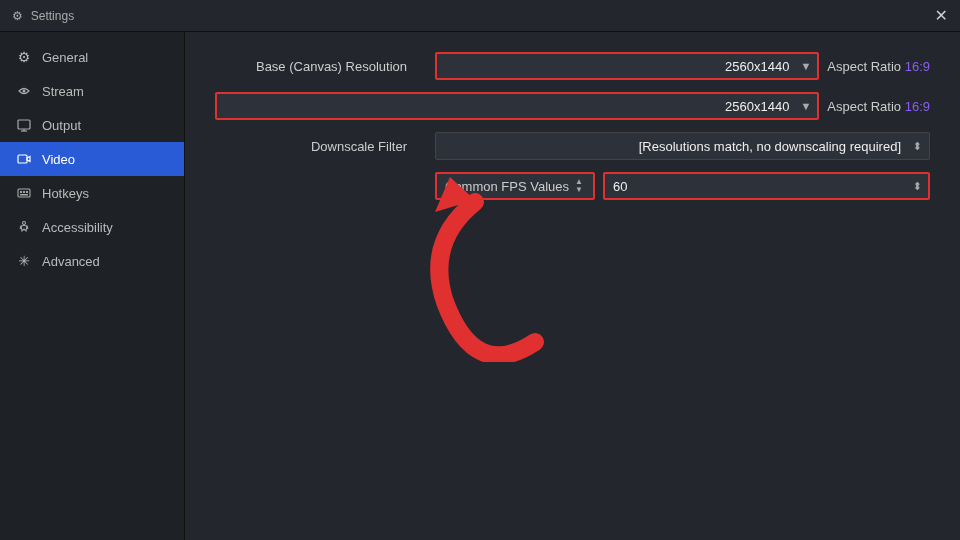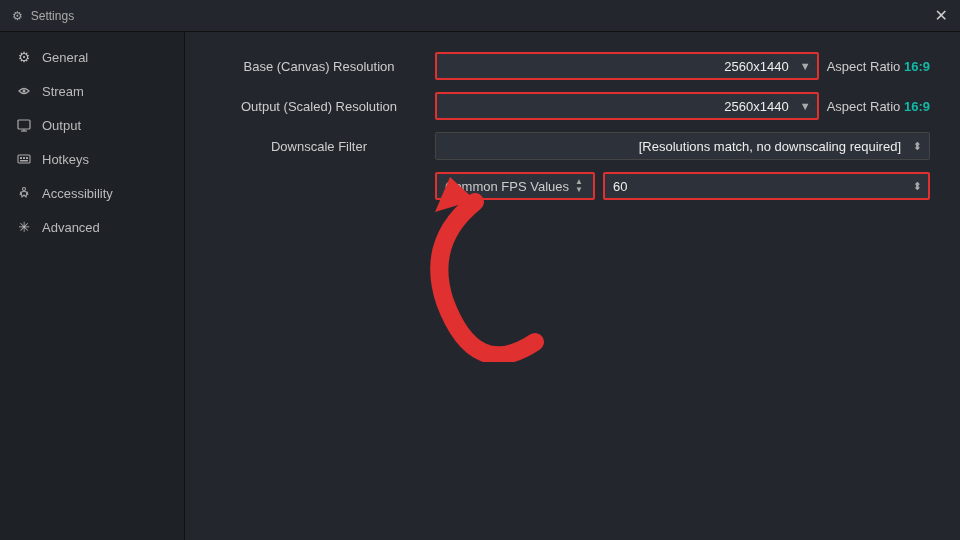--- a/index.html
+++ b/index.html
@@ -83,22 +83,22 @@
       position: relative;
     }
 
     .form-row {
       display: flex;
       align-items: center;
       margin-bottom: 12px;
     }
     .form-label {
       width: 220px;
-      text-align: center;
-      padding-right: 12px;
+      text-align: right;
+      padding-right: 28px;
       font-size: 13px;
       color: #ccc;
       flex-shrink: 0;
     }
     .form-control-wrapper {
       flex: 1;
       display: flex;
       align-items: center;
       gap: 8px;
     }
@@ -199,22 +199,22 @@
       color: #aaa;
       font-size: 11px;
     }
 
     .aspect-label {
       font-size: 13px;
       color: #ccc;
       white-space: nowrap;
     }
     .aspect-value {
-      font-weight: bold;
-      color: #14b8a6;
+      font-weight: normal;
+      color: #8b5cf6;
     }
 
     
     .arrow-overlay {
       position: absolute;
       left: 210px;
       top: 130px;
       width: 230px;
       height: 200px;
       pointer-events: none;
@@ -255,20 +255,29 @@
         <svg width="14" height="14" viewBox="0 0 14 14" fill="none">
           <rect x="1" y="2" width="12" height="9" rx="1" stroke="#aaa" stroke-width="1.2"></rect>
           <line x1="4" y1="13" x2="10" y2="13" stroke="#aaa" stroke-width="1.2"></line>
           <line x1="7" y1="11" x2="7" y2="13" stroke="#aaa" stroke-width="1.2"></line>
         </svg>
       </span>
       <span>Output</span>
     </div>
 
 
+    <div class="sidebar-item active">
+      <span class="sidebar-icon">
+        <svg width="14" height="14" viewBox="0 0 14 14" fill="none">
+          <rect x="1" y="3" width="9" height="8" rx="1" stroke="white" stroke-width="1.2"></rect>
+          <polygon points="10,6 13,4.5 13,9.5 10,8" stroke="white" stroke-width="1.2" fill="none"></polygon>
+        </svg>
+      </span>
+      <span>Video</span>
+    </div>
 
     <div class="sidebar-item">
       <span class="sidebar-icon">
         <svg width="14" height="14" viewBox="0 0 14 14" fill="none">
           <rect x="1" y="3" width="12" height="8" rx="1" stroke="#aaa" stroke-width="1.1"></rect>
           <rect x="3" y="5" width="2" height="2" rx="0.3" fill="#aaa"></rect>
           <rect x="6" y="5" width="2" height="2" rx="0.3" fill="#aaa"></rect>
           <rect x="9" y="5" width="2" height="2" rx="0.3" fill="#aaa"></rect>
           <rect x="3" y="8" width="8" height="1.5" rx="0.3" fill="#aaa"></rect>
         </svg>
@@ -308,21 +317,20 @@
           </select>
           <span class="chevron">▼</span>
         </div>
         <span class="aspect-label">
           <span>Aspect Ratio</span>&nbsp;<span class="aspect-value">16:9</span>
         </span>
       </div>
     </div>
 
     <div class="form-row">
-      <div class="form-label">Output (Scaled) Resolution</div>
       <div class="form-control-wrapper">
         <div class="select-wrapper">
           <select>
             <option>2560x1440</option>
             <option>1920x1080</option>
             <option>1280x720</option>
           </select>
           <span class="chevron">▼</span>
         </div>
         <span class="aspect-label">

